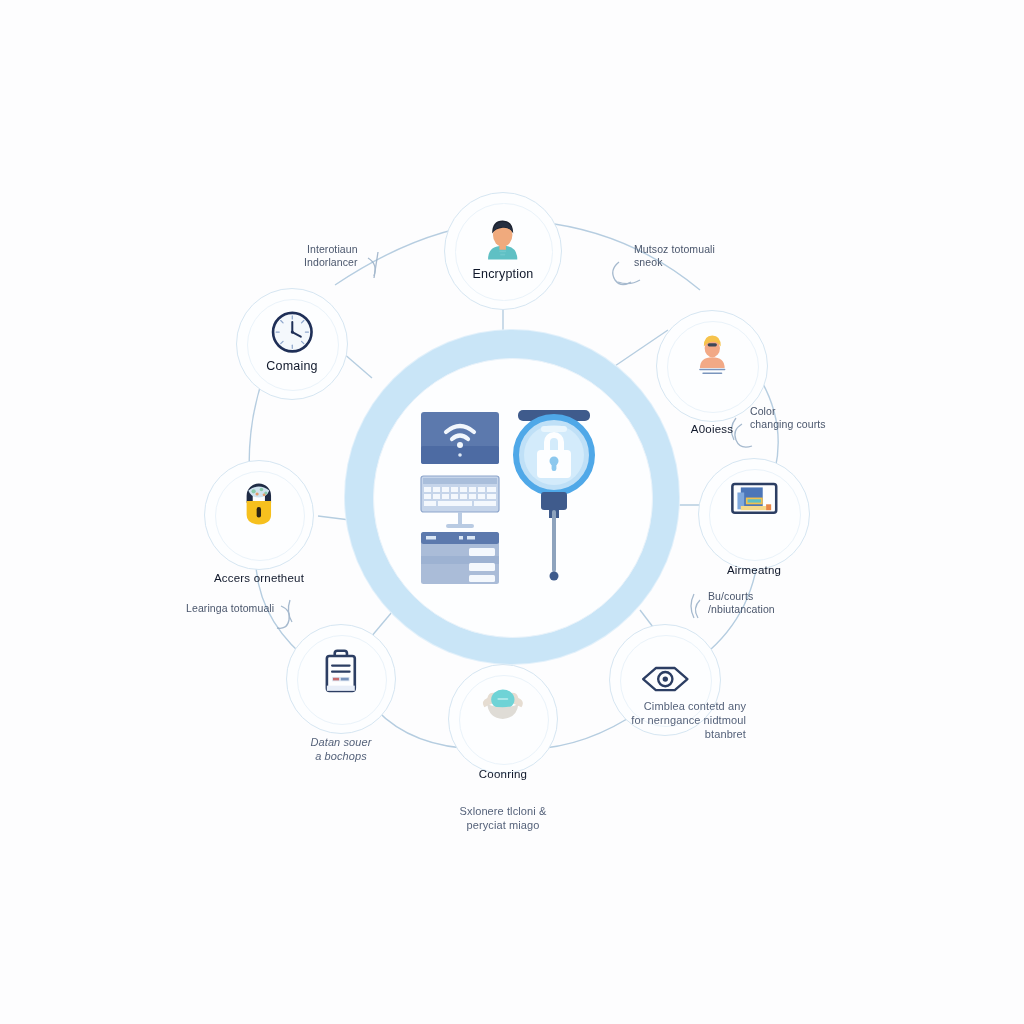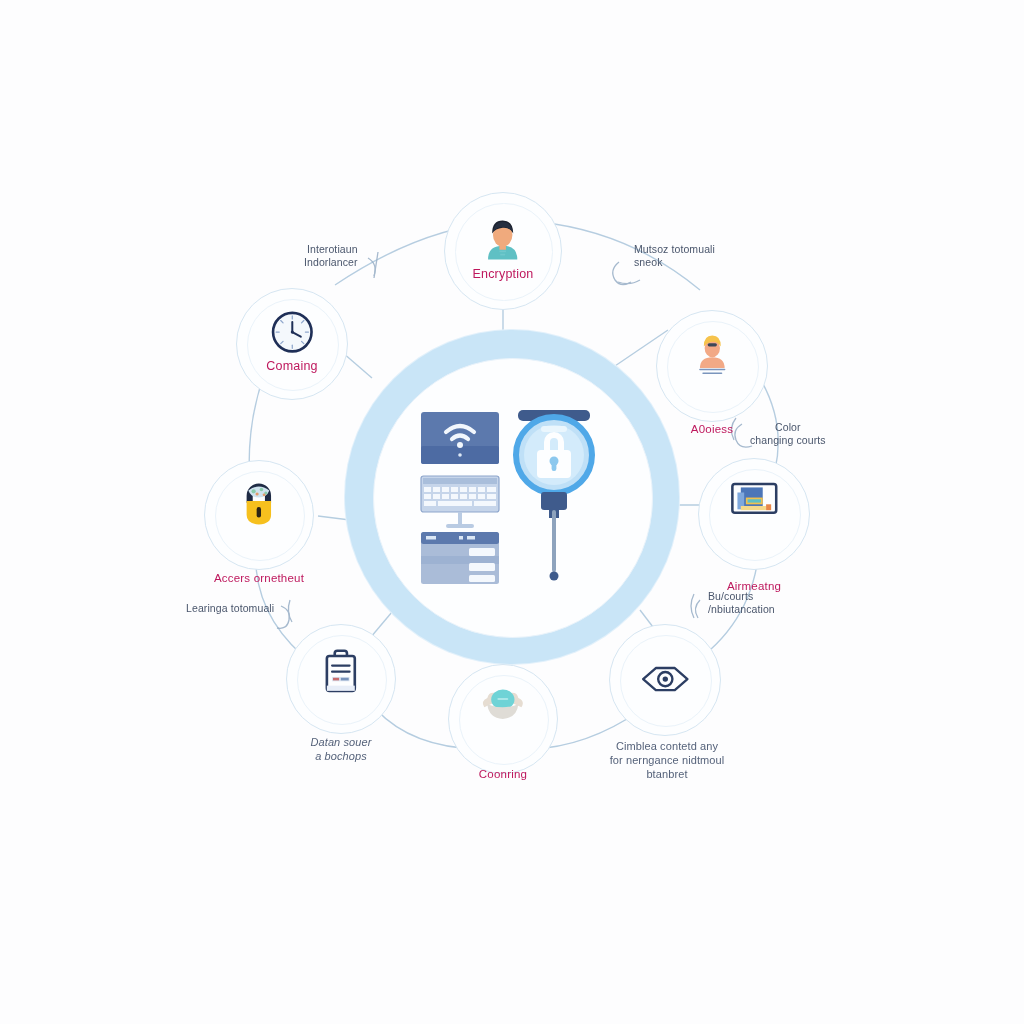--- a/index.html
+++ b/index.html
@@ -77,21 +77,21 @@
     height: 42%;
     display: flex;
     align-items: center;
     justify-content: center;
   }
   .node-icon svg { width: 100%; height: 100%; overflow: visible; }
   .node-label {
     position: relative;
     margin-top: 4px;
     font-size: 12.5px;
-    color: #be185d;
+    color: #0f172a;
     text-align: center;
     line-height: 1.15;
     letter-spacing: .2px;
     white-space: pre-line;
   }
   .node.sm .node-label { font-size: 11.5px; margin-top: 46px; }
   
   .caption {
     position: absolute;
     font-size: 11px;
@@ -261,21 +261,21 @@
         <rect x="24" y="16" width="12" height="4" rx="2" fill="#3c4758"></rect>
         <g stroke="#7a95bd" stroke-width="2" stroke-linecap="round">
           <line x1="14" y1="50" x2="46" y2="50"></line>
           <line x1="18" y1="55" x2="42" y2="55"></line>
         </g>
       </svg>
     </div>
     <div class="node-label">A0oiess</div>
   </div>
 
-  <div class="node sm" style="left:698px; top:458px; width:112px; height:112px;gap:16px;">
+  <div class="node sm" style="left:698px; top:458px; width:112px; height:112px;">
     <div class="node-icon">
       <svg viewBox="0 0 60 46">
         <rect x="4" y="6" width="52" height="34" rx="3" fill="#fdfeff" stroke="#2c3e63" stroke-width="3"></rect>
         <rect x="14" y="10" width="26" height="26" fill="#4c76b8"></rect>
         <rect x="10" y="16" width="8" height="20" fill="#7fa8dc"></rect>
         <rect x="20" y="22" width="20" height="8" fill="#f2c14e"></rect>
         <rect x="22" y="24" width="16" height="4" fill="#5fc0c4"></rect>
         <rect x="14" y="32" width="30" height="5" fill="#f6d98a"></rect>
         <rect x="44" y="30" width="6" height="7" fill="#e8884a"></rect>
       </svg>
@@ -285,36 +285,38 @@
 
   <div class="node" style="left:609px; top:624px; width:112px; height:112px;">
     <div class="node-icon" style="margin-top:28%;">
       <svg viewBox="0 0 64 36">
         <path d="M4,18 L20,4 L44,4 L60,18 L44,32 L20,32 Z" fill="none" stroke="#2c3e63" stroke-width="3" stroke-linejoin="round"></path>
         <circle cx="32" cy="18" r="9" fill="none" stroke="#2c3e63" stroke-width="3"></circle>
         <circle cx="32" cy="18" r="3.4" fill="#2c3e63"></circle>
       </svg>
     </div>
   </div>
-  <div class="caption" style="left:588px; top:740px; width:158px;">Cimblea contetd any
+  <div class="caption" style="left:588px; top:700px; width:158px;text-align:right;">Cimblea contetd any
 for nerngance nidtmoul
 btanbret</div>
 
   <div class="node sm" style="left:448px; top:664px; width:110px; height:110px;">
     <div class="node-icon">
       <svg viewBox="0 0 64 48">
         <path d="M8,30 q-5,-8 4,-12 q2,-9 12,-6 q4,-6 10,-2 l-4,10 z" fill="#e6ddd2"></path>
         <path d="M56,30 q5,-8 -4,-12 q-2,-9 -12,-6 q-4,-6 -10,-2 l4,10 z" fill="#e6ddd2"></path>
         <ellipse cx="32" cy="20" rx="15" ry="13" fill="#6fd3d6"></ellipse>
         <path d="M12,26 q20,8 40,0 q-2,18 -20,19 q-18,-1 -20,-19 z" fill="#dfdcd6"></path>
         <rect x="25" y="18" width="14" height="2.5" rx="1.2" fill="#a9e6e8"></rect>
       </svg>
     </div>
     <div class="node-label">Coonring</div>
   </div>
+  <div class="caption" style="left:420px; top:805px; width:166px;">Sxlonere tlcloni &amp;
+peryciat miago</div>
 
   <div class="node" style="left:286px; top:624px; width:110px; height:110px;">
     <div class="node-icon" style="margin-top:22%;">
       <svg viewBox="0 0 44 52">
         <path d="M15,8 v-3 a3,3 0 0 1 3,-3 h8 a3,3 0 0 1 3,3 v3" fill="none" stroke="#2c3e63" stroke-width="3"></path>
         <rect x="6" y="8" width="32" height="40" rx="3" fill="#fdfeff" stroke="#2c3e63" stroke-width="3"></rect>
         <g stroke="#2c3e63" stroke-width="2.6" stroke-linecap="round">
           <line x1="12" y1="19" x2="32" y2="19"></line>
           <line x1="12" y1="26" x2="32" y2="26"></line>
         </g>
@@ -372,21 +374,21 @@
     </div>
     <div class="node-label">Accers ornetheut</div>
   </div>
 
   <div class="annot" style="left:304px; top:243px; text-align:right;">Interotiaun
 Indorlancer</div>
 
   <div class="annot" style="left:634px; top:243px; text-align:left;">Mutsoz totomuali
 sneok</div>
 
-  <div class="annot" style="left:750px; top:405px; text-align:center;margin-top:16px;">Color
+  <div class="annot" style="left:750px; top:405px; text-align:left;">Color
 changing courts</div>
 
   <div class="annot" style="left:708px; top:590px; text-align:left;">Bu/courts
 /nbiutancation</div>
 
   <div class="annot" style="left:186px; top:602px; text-align:left;">Learinga totomuali</div>
 
 </div>
 
 </body></html>

